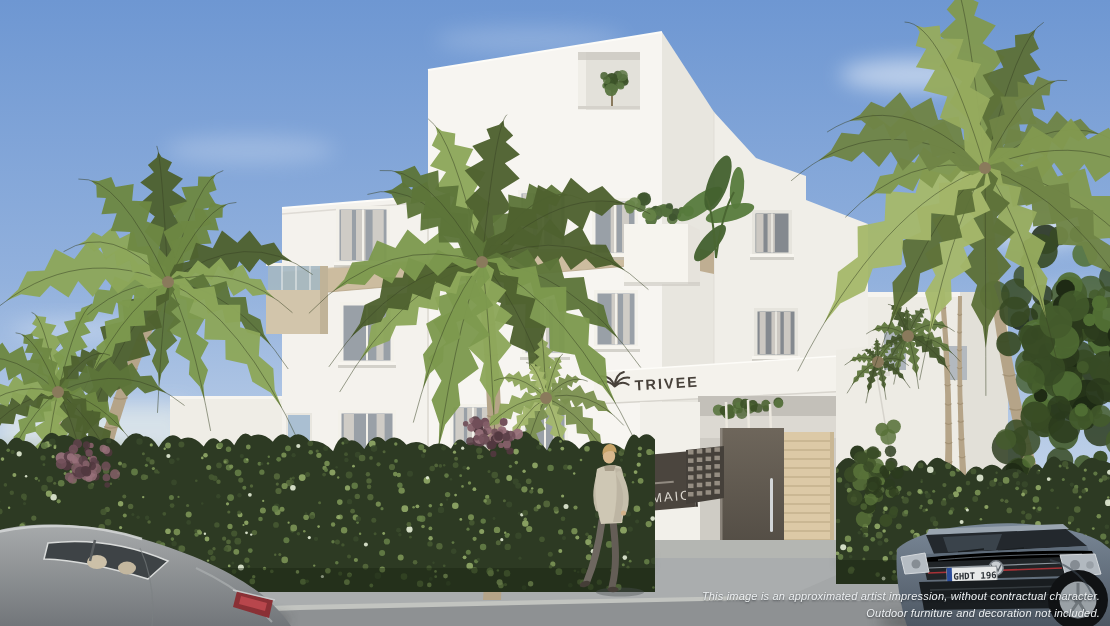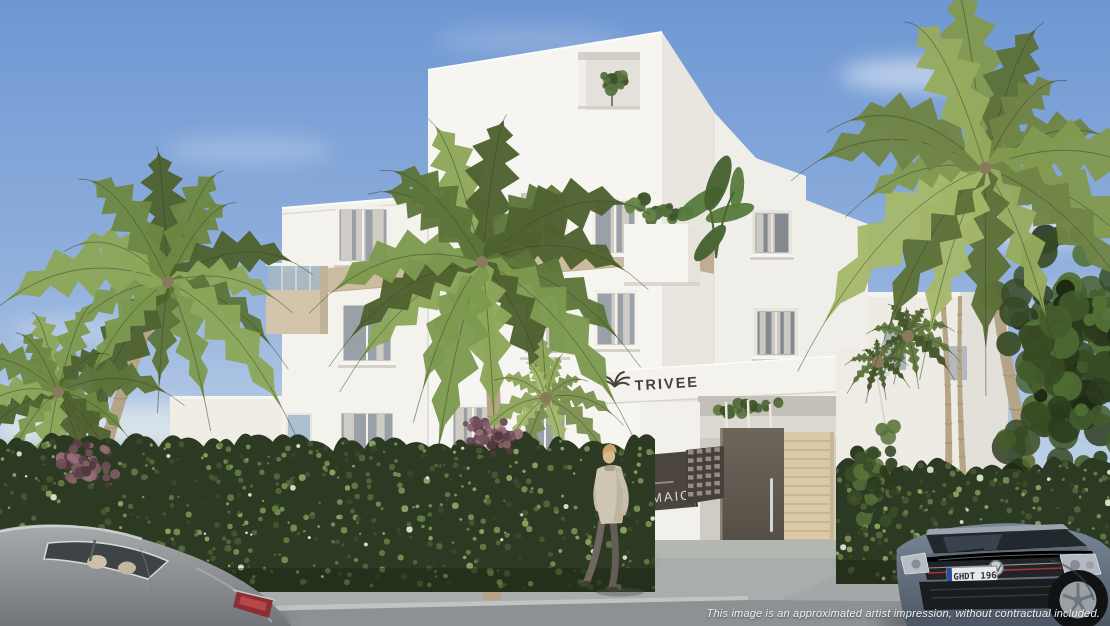--- a/index.html
+++ b/index.html
@@ -1917,15 +1917,16 @@
     <path d="M930,590 L1066,586 M932,598 L1070,594" stroke="#343a3e" stroke-width="1.5"></path>
     <circle cx="1078" cy="600" r="30" fill="#101214"></circle>
     <circle cx="1078" cy="600" r="18.5" fill="#9aa1a6"></circle>
     <circle cx="1078" cy="600" r="4" fill="#6f767b"></circle>
     <path d="M1078,583 L1078,598 M1063,595 L1077,600 M1069,615 L1078,602 M1087,615 L1079,602 M1093,595 L1079,600" stroke="#6f767b" stroke-width="3"></path>
     <path d="M1050,560 C1072,566 1088,580 1094,600" stroke="#3c4650" stroke-width="2" opacity="0.6" fill="none"></path>
   </g>
 </svg>
 
 <div class="disclaimer">
-  <div>This image is an approximated artist impression, without contractual included.</div>
+  <div>This image is an approximated artist impression, without contractual character.</div>
+  <div>Outdoor furniture and decoration not included.</div>
 </div>
 </div>
 
 </body></html>

